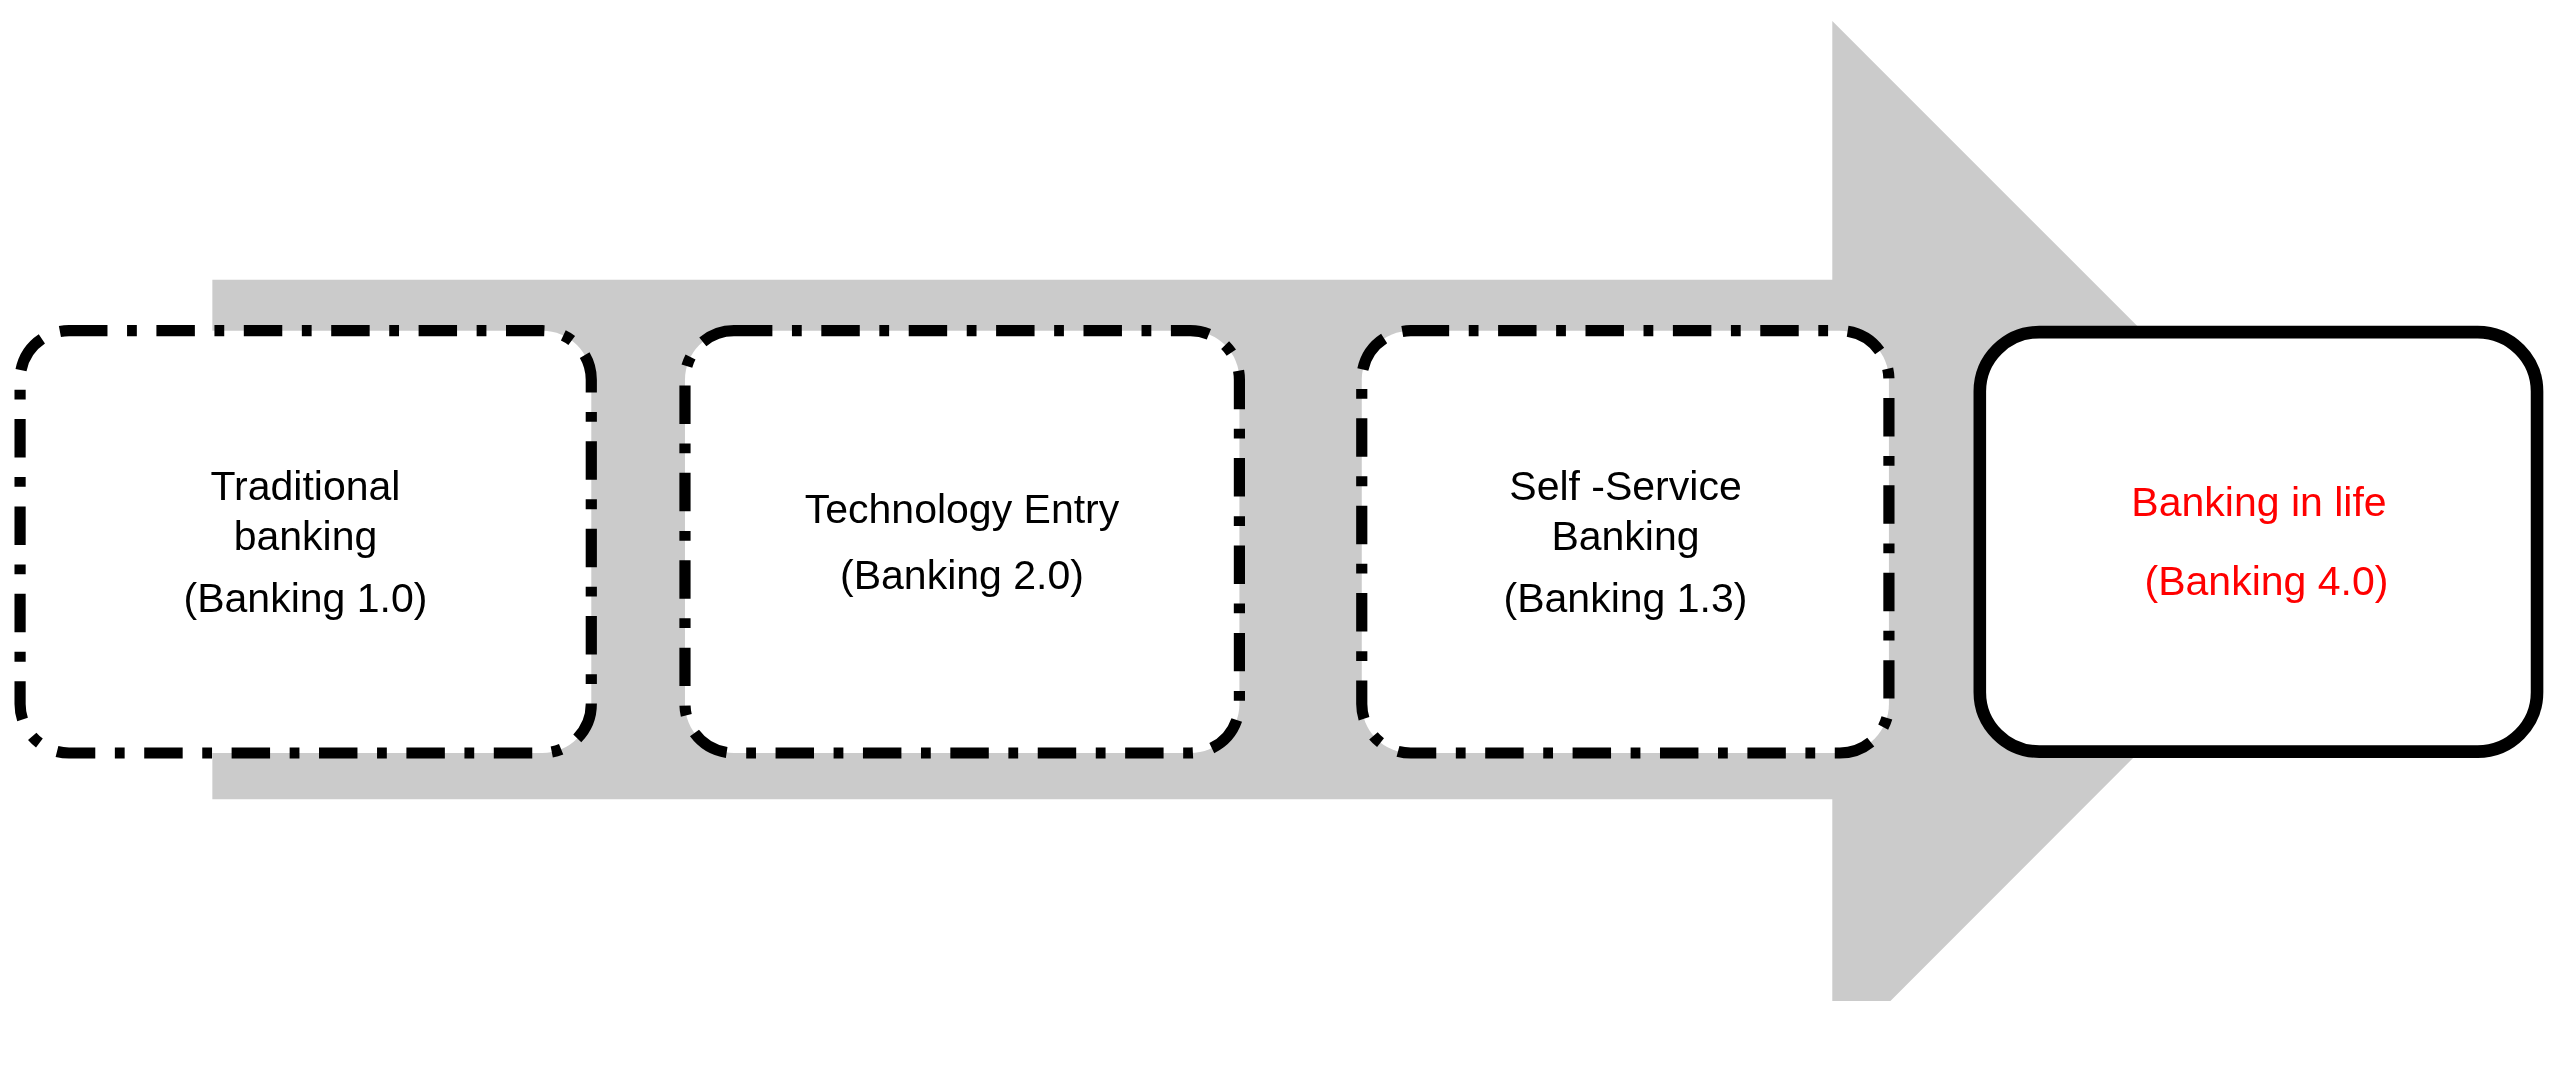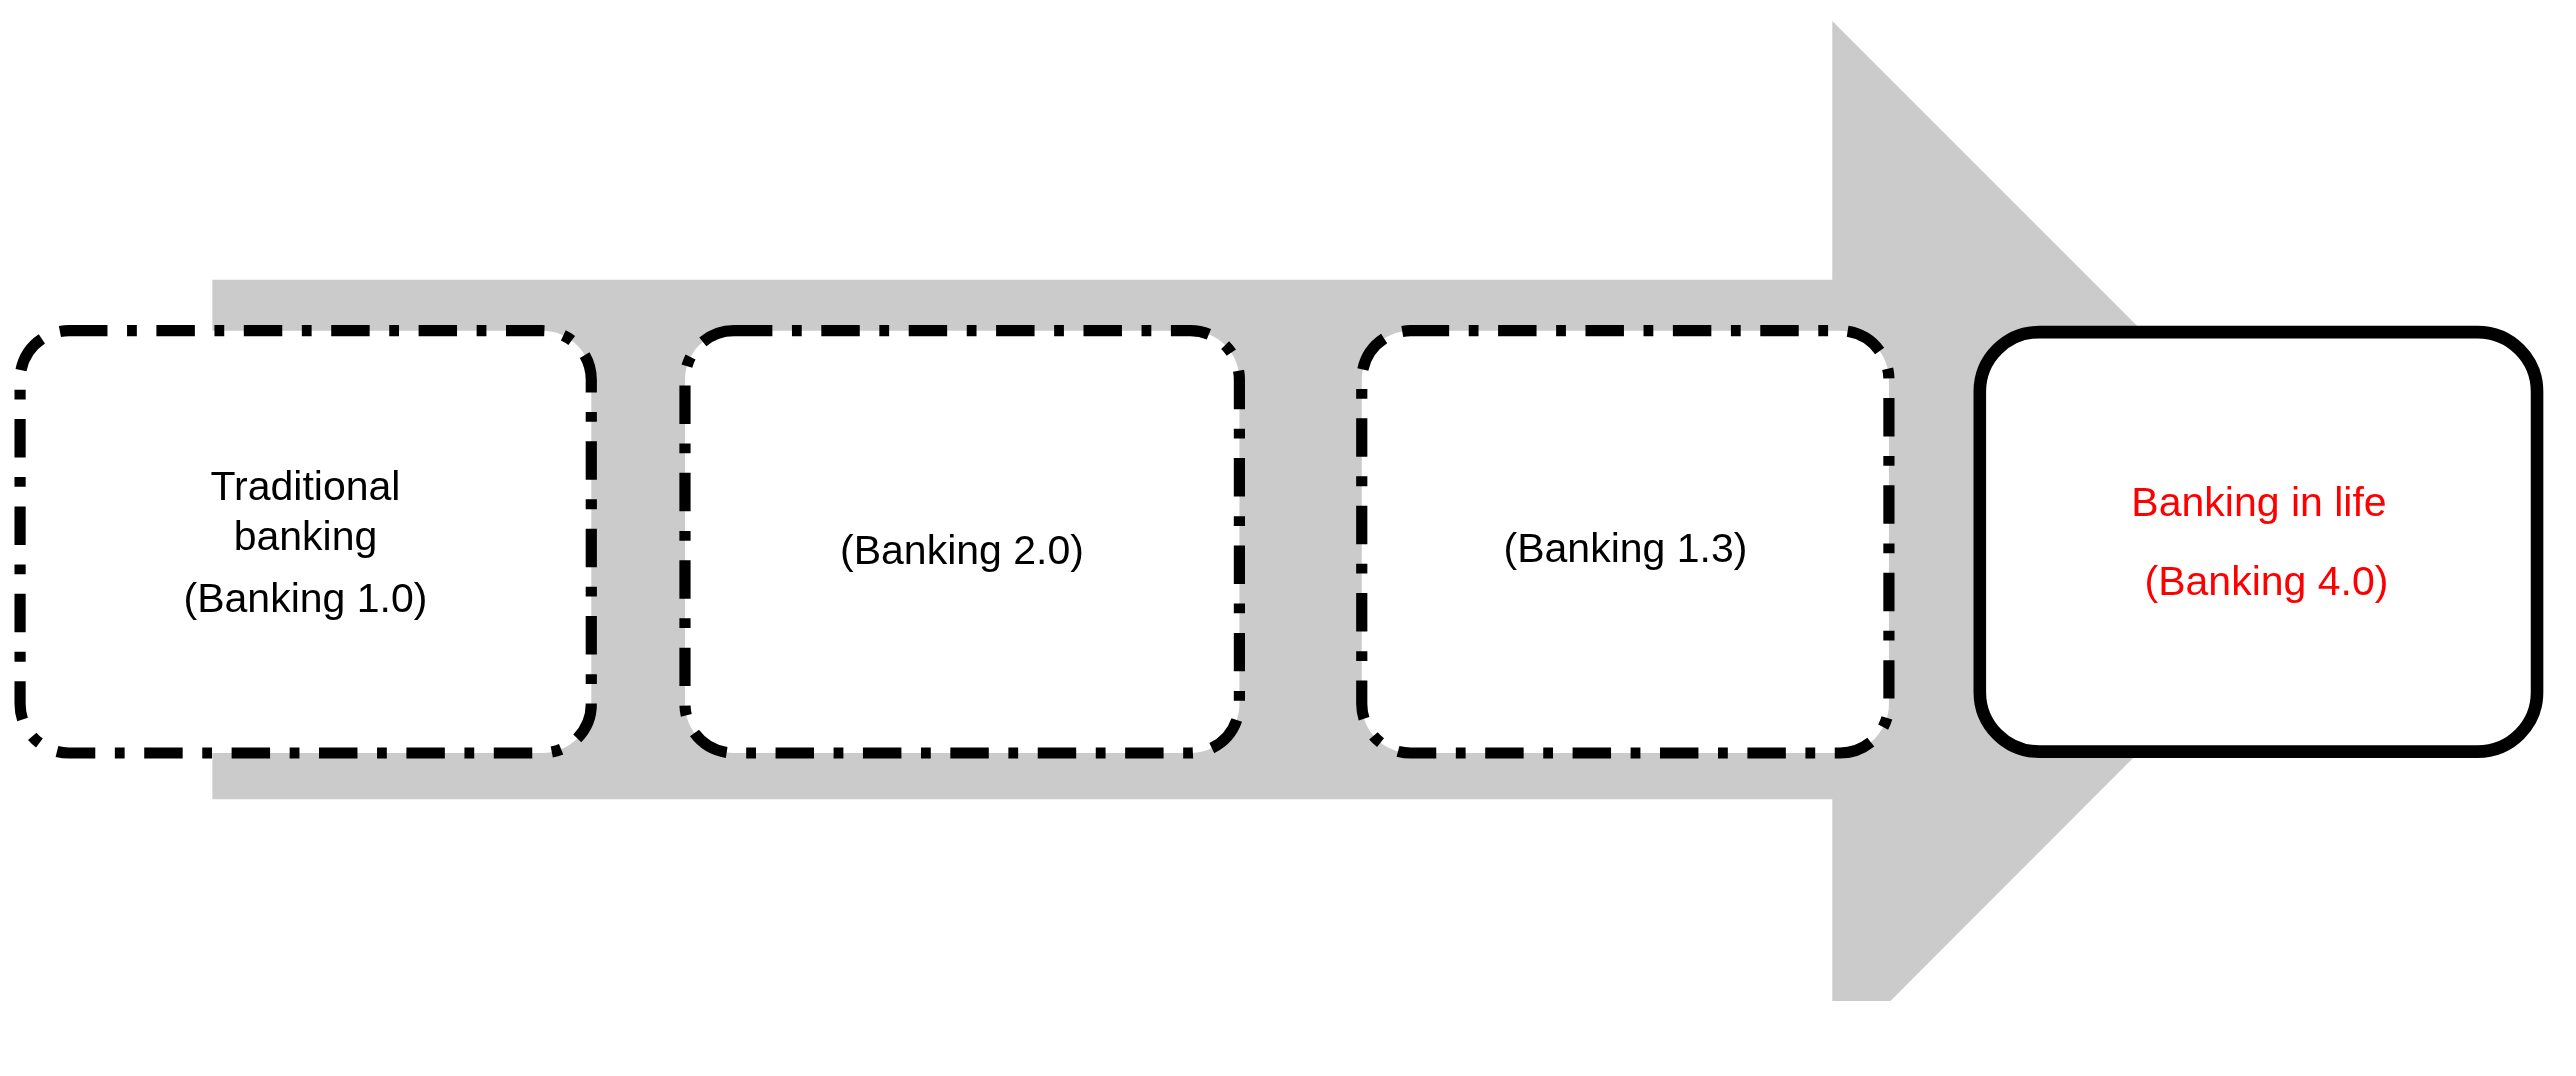--- a/index.html
+++ b/index.html
@@ -66,24 +66,26 @@
 
     <rect x="2831" y="475" width="797" height="600" rx="85" ry="85" fill="#FFFFFF" stroke="#000000" stroke-width="18"></rect>
   </svg>
 
   <div class="stage-text t1">
     <span class="title">Traditional banking</span>
     <span class="subtitle">(Banking 1.0)</span>
   </div>
 
   <div class="stage-text t2">
+    <span class="title">Technology Entry</span>
     <span class="subtitle">(Banking 2.0)</span>
   </div>
 
   <div class="stage-text t3">
+    <span class="title">Self -Service Banking</span>
     <span class="subtitle">(Banking 1.3)</span>
   </div>
 
   <div class="stage-text t4">
     <span class="title">Banking in life</span>
     <span class="subtitle">(Banking 4.0)</span>
   </div>
 
 </div>
 

